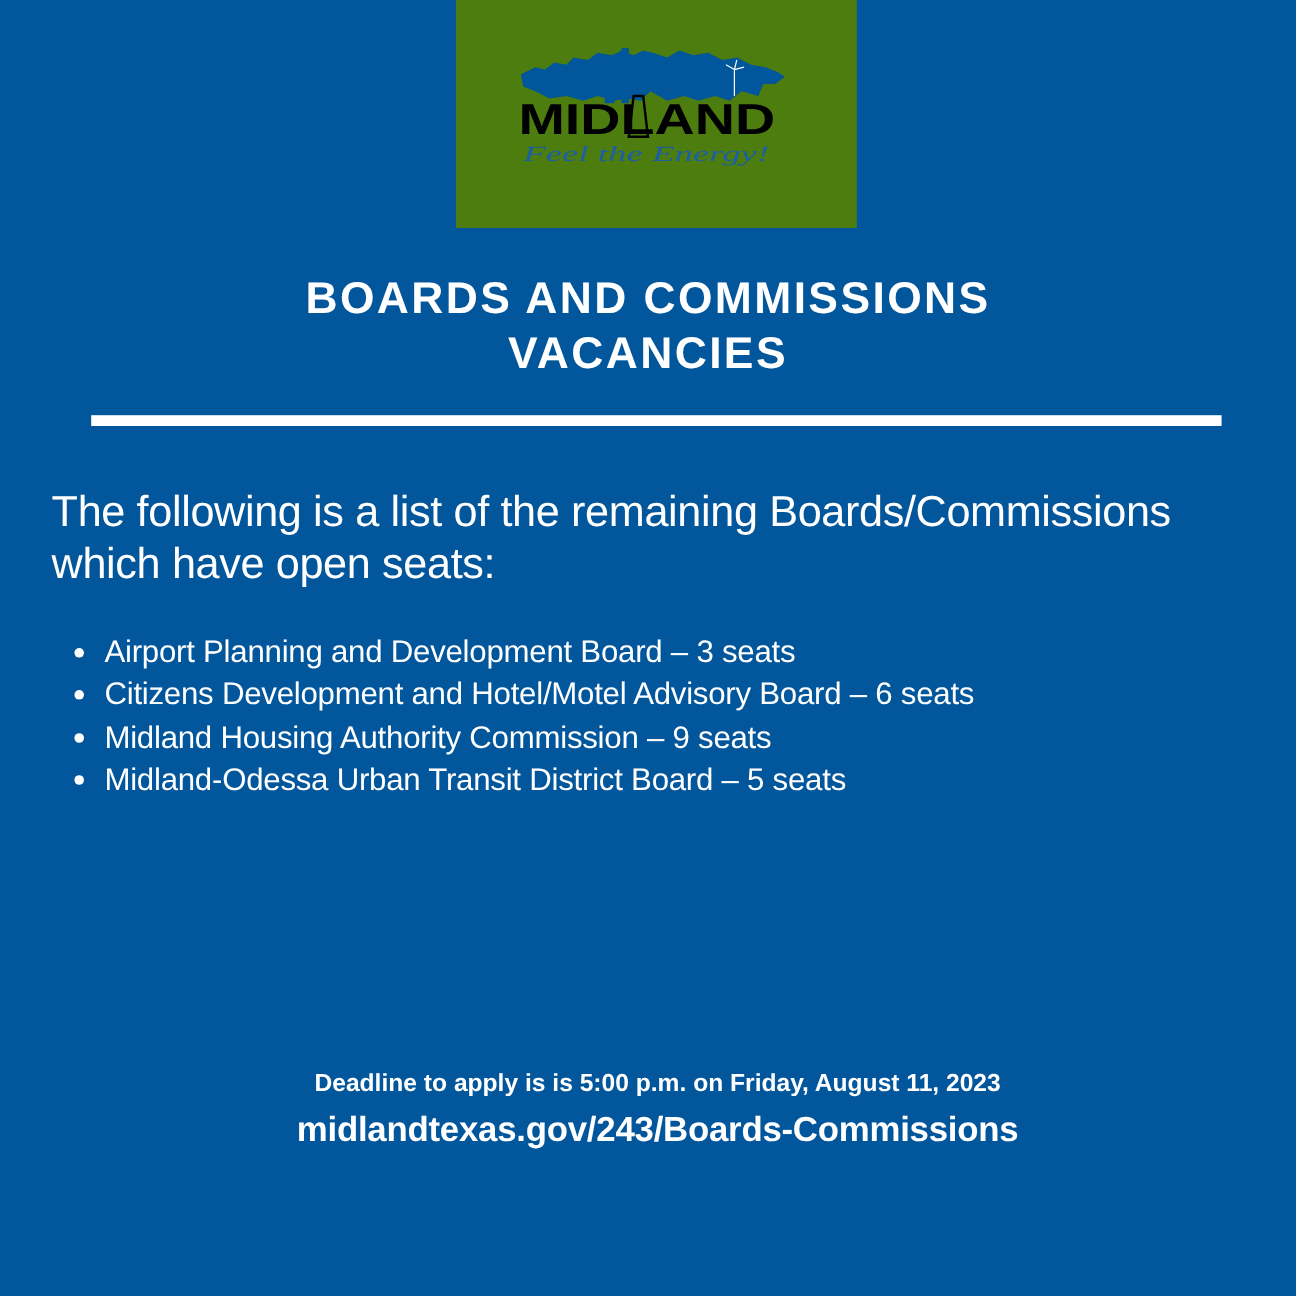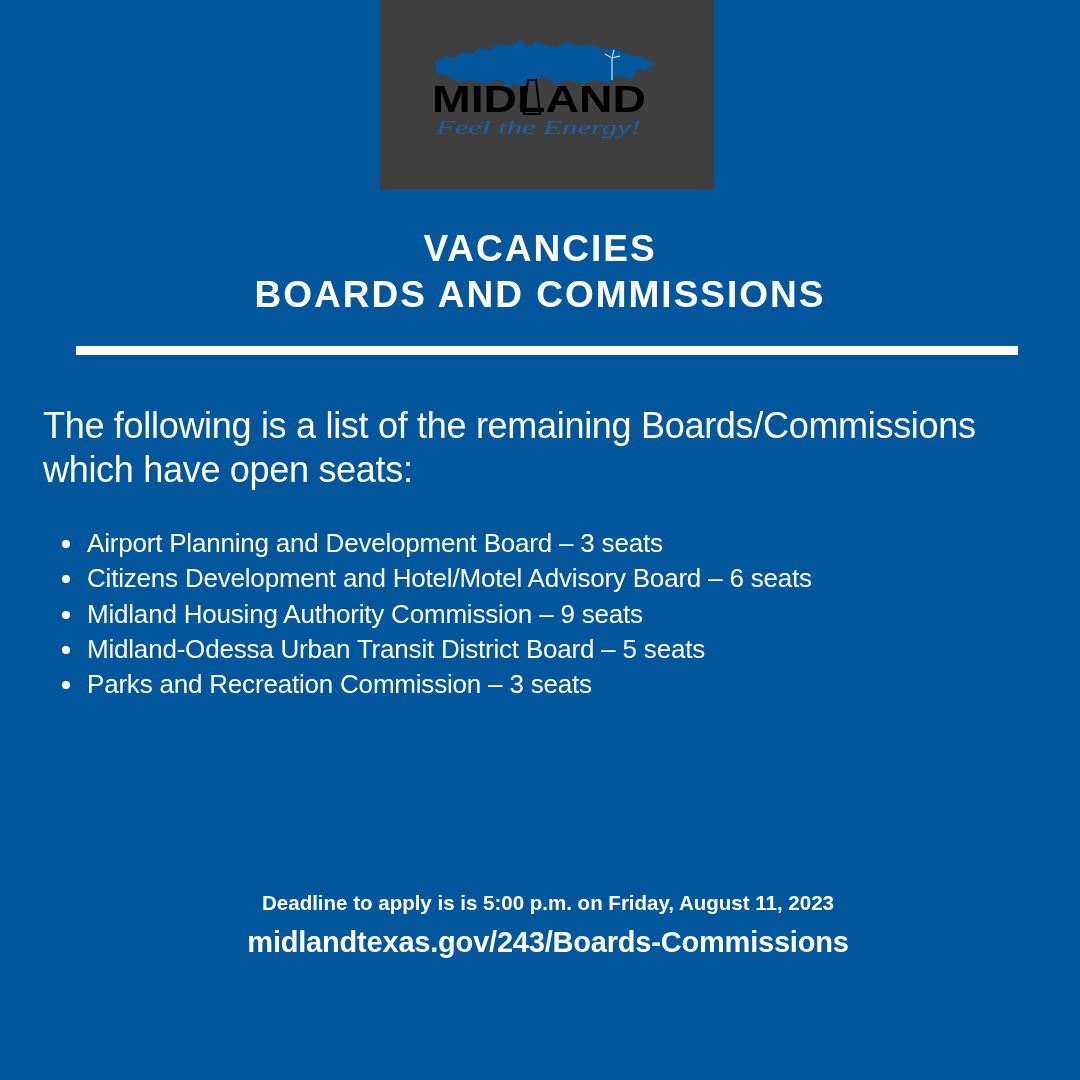--- a/index.html
+++ b/index.html
@@ -5,21 +5,21 @@
     html, body { margin: 0; padding: 0; }
     body {
       width: 1080px; height: 1080px; overflow: hidden;
       background: #02569b;
       font-family: "Liberation Sans", sans-serif;
       color: #ffffff;
       position: relative;
     }
     .logo-box {
       position: absolute; left: 380px; top: 0; width: 334px; height: 190px;
-      background: #404040;
+      background: #4d7c0f;
     }
     .logo-svg { position: absolute; left: 52px; top: 40px; }
     .title {
       position: absolute; left: 0; top: 226px; width: 1080px;
       text-align: center; font-weight: bold; font-size: 37px;
       letter-spacing: 2px; line-height: 46px;
     }
     .rule {
       position: absolute; left: 76px; top: 346px; width: 942px; height: 9px;
       background: #ffffff;
@@ -60,30 +60,29 @@
     <line x1="180" y1="18" x2="173" y2="14" stroke="#ffffff" stroke-width="1"></line>
     <line x1="180" y1="18" x2="188" y2="16" stroke="#ffffff" stroke-width="1"></line>
     <line x1="180" y1="18" x2="182" y2="10" stroke="#ffffff" stroke-width="1"></line>
     <text x="0" y="72" font-family="Liberation Sans, sans-serif" font-weight="bold" font-size="36" fill="#000000" textLength="214" lengthAdjust="spacingAndGlyphs">MIDLAND</text>
     <path d="M96,40 L104,40 L108,74 L92,74 Z" fill="none" stroke="#000" stroke-width="2"></path>
     <text x="4" y="94" font-family="Liberation Serif, serif" font-style="italic" font-size="18" fill="#1d5fa4" textLength="205" lengthAdjust="spacingAndGlyphs">Feel the Energy!</text>
   </svg>
 </div>
 
 <div class="title">
+  <div>BOARDS AND COMMISSIONS</div>
   <div>VACANCIES</div>
-  <div>BOARDS AND COMMISSIONS</div>
 </div>
 
 <div class="rule"></div>
 
 <div class="intro">The following is a list of the remaining Boards/Commissions which have open seats:</div>
 
 <ul class="list">
   <li><span class="bullet"></span><span>Airport Planning and Development Board – 3 seats</span></li>
   <li><span class="bullet"></span><span>Citizens Development and Hotel/Motel Advisory Board – 6 seats</span></li>
   <li><span class="bullet"></span><span>Midland Housing Authority Commission – 9 seats</span></li>
   <li><span class="bullet"></span><span>Midland-Odessa Urban Transit District Board – 5 seats</span></li>
-  <li><span class="bullet"></span><span>Parks and Recreation Commission – 3 seats</span></li>
 </ul>
 
 <div class="deadline">Deadline to apply is is 5:00 p.m. on Friday, August 11, 2023</div>
 <div class="url">midlandtexas.gov/243/Boards-Commissions</div>
 
 </body></html>

